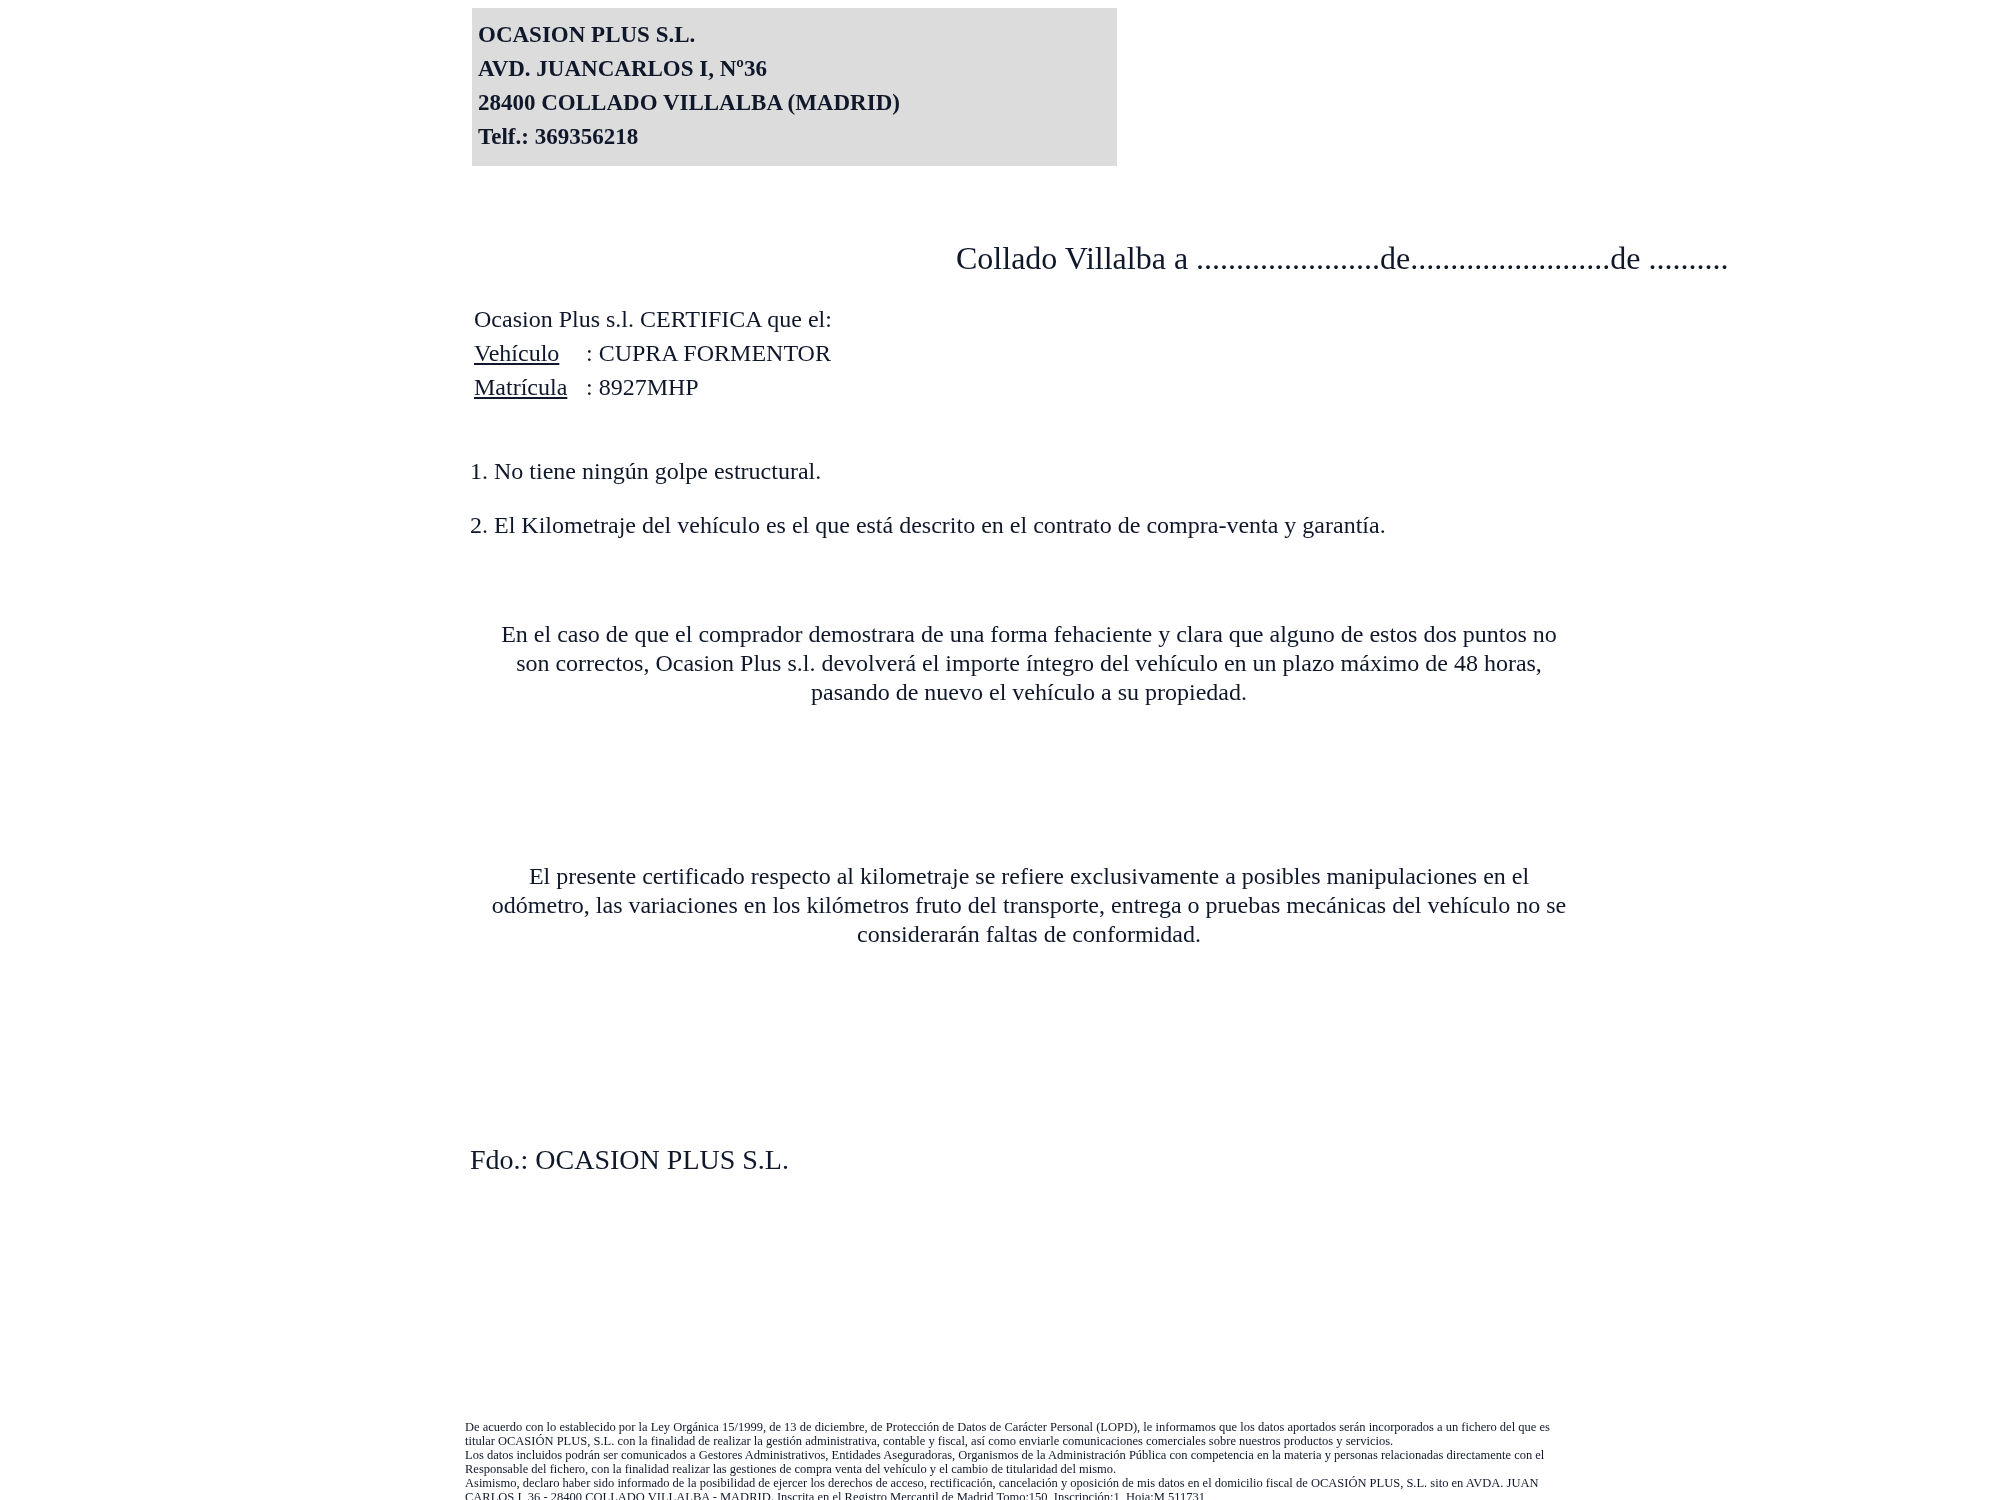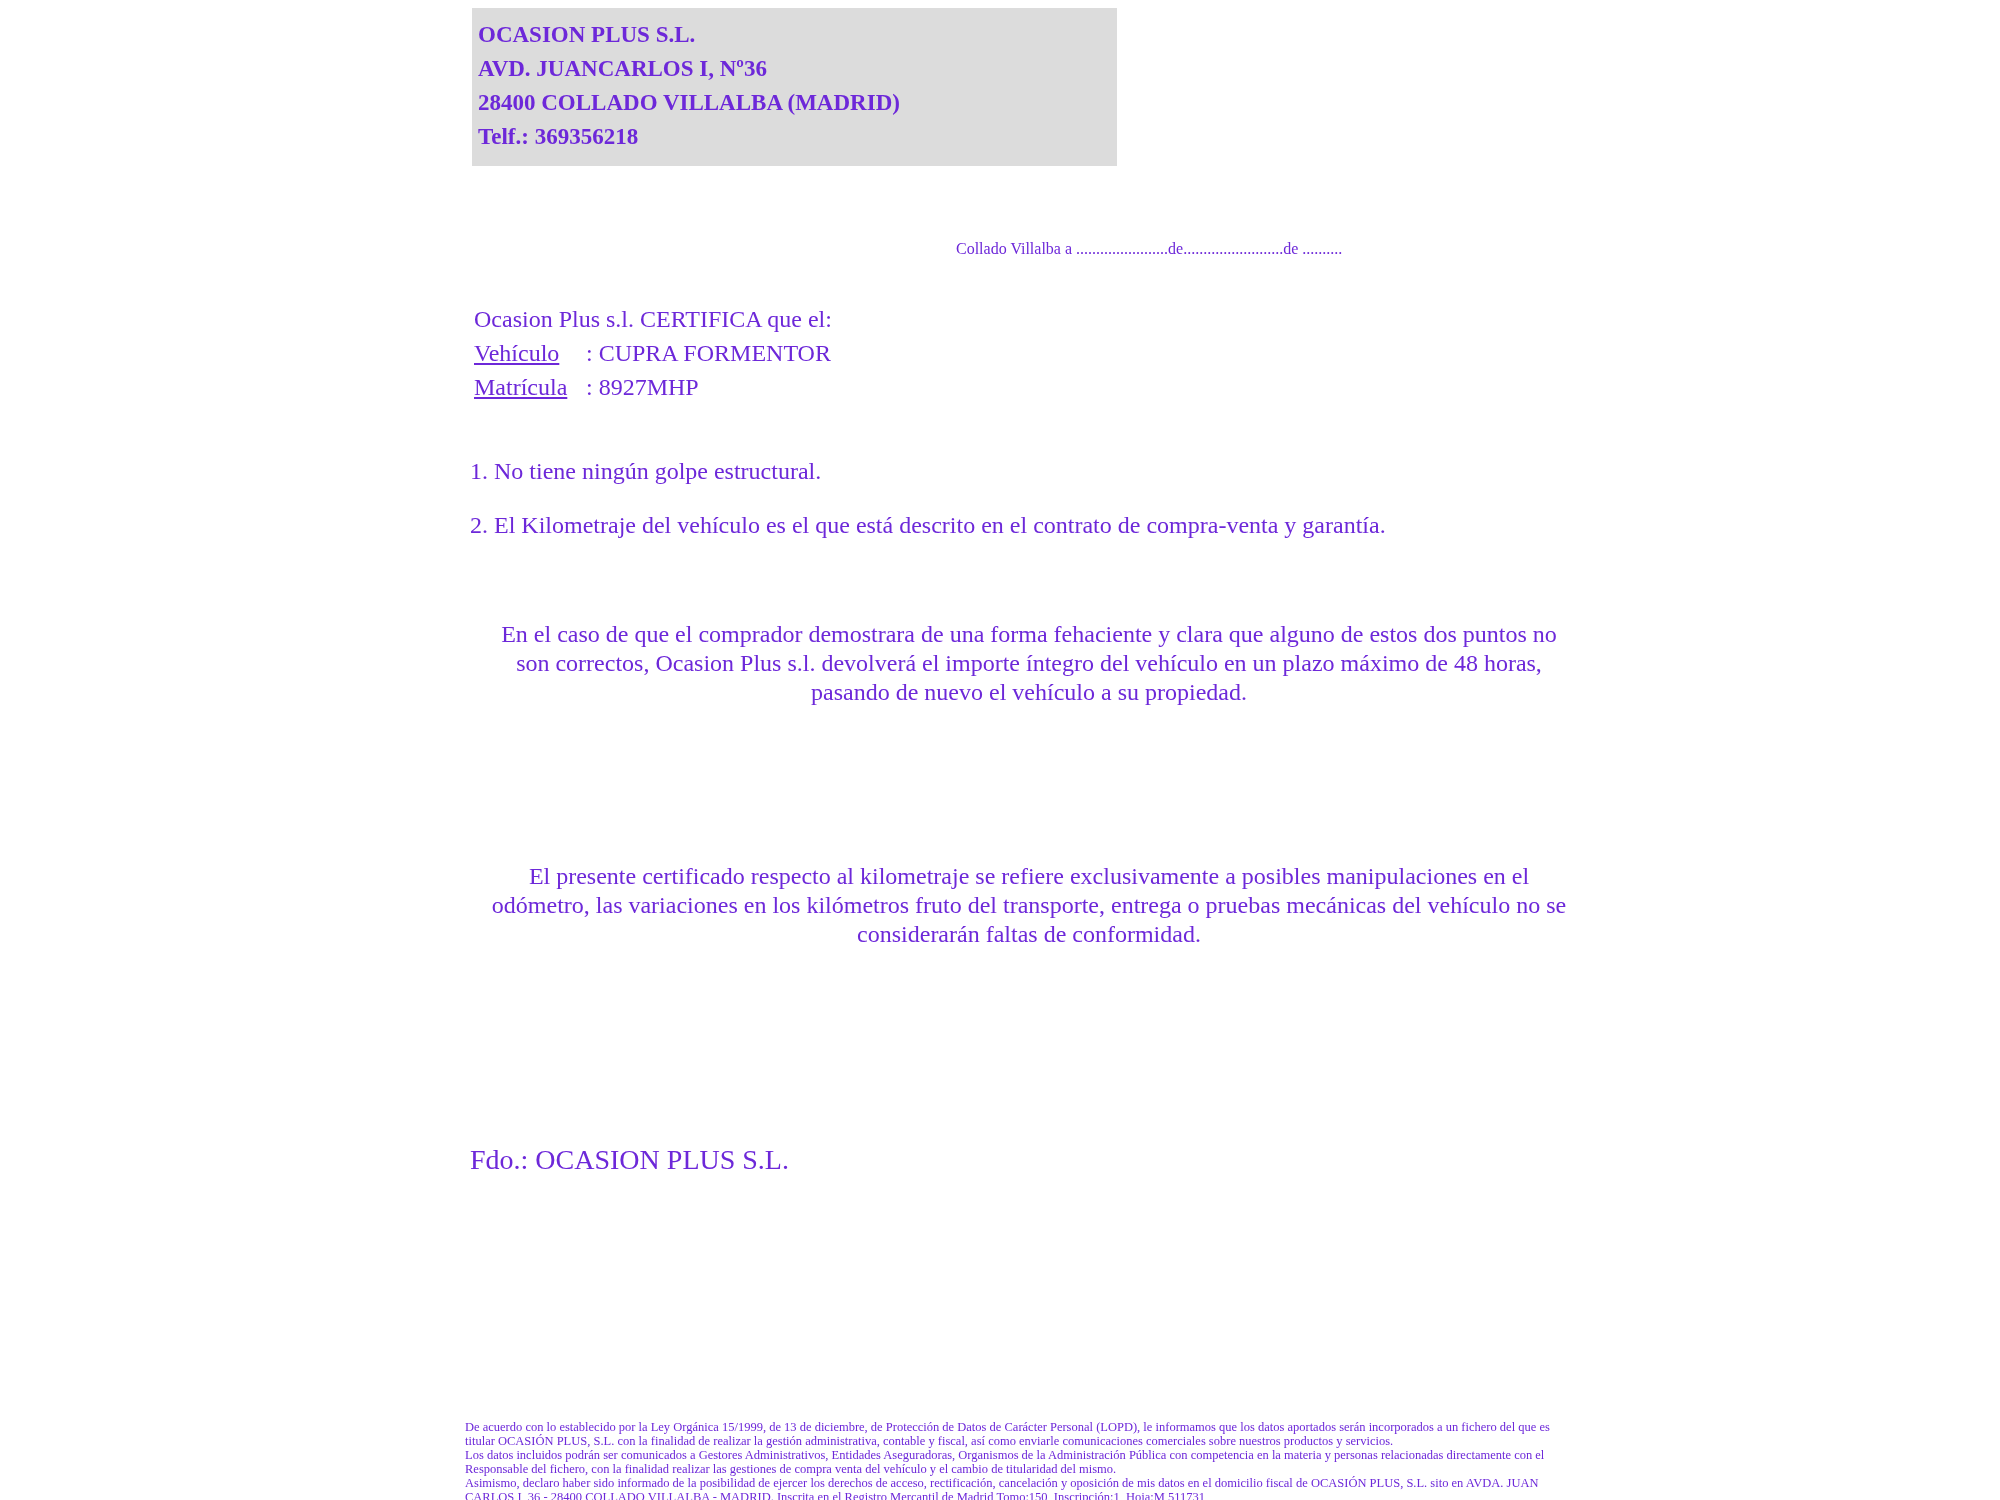--- a/index.html
+++ b/index.html
@@ -6,21 +6,21 @@
     margin: 0;
     padding: 0;
     background: #ffffff;
   }
   .page {
     position: relative;
     width: 1747px;
     height: 1500px;
     background: #ffffff;
     font-family: "Liberation Serif", serif;
-    color: #6d28d9;
+    color: #0f172a;
     overflow: hidden;
   }
   .header-box {
     position: absolute;
     left: 472px;
     top: 8px;
     width: 645px;
     background: #dcdcdc;
     padding: 10px 12px 12px 6px;
     box-sizing: border-box;
@@ -28,21 +28,21 @@
   .header-box div {
     font-weight: bold;
     font-size: 23px;
     line-height: 34px;
     white-space: nowrap;
   }
   .date-line {
     position: absolute;
     left: 956px;
     top: 240px;
-    font-size: 16px;
+    font-size: 32px;
     white-space: nowrap;
   }
   .certify-block {
     position: absolute;
     left: 474px;
     top: 302px;
     font-size: 24px;
     line-height: 34px;
   }
   .certify-block .row { white-space: nowrap; }

